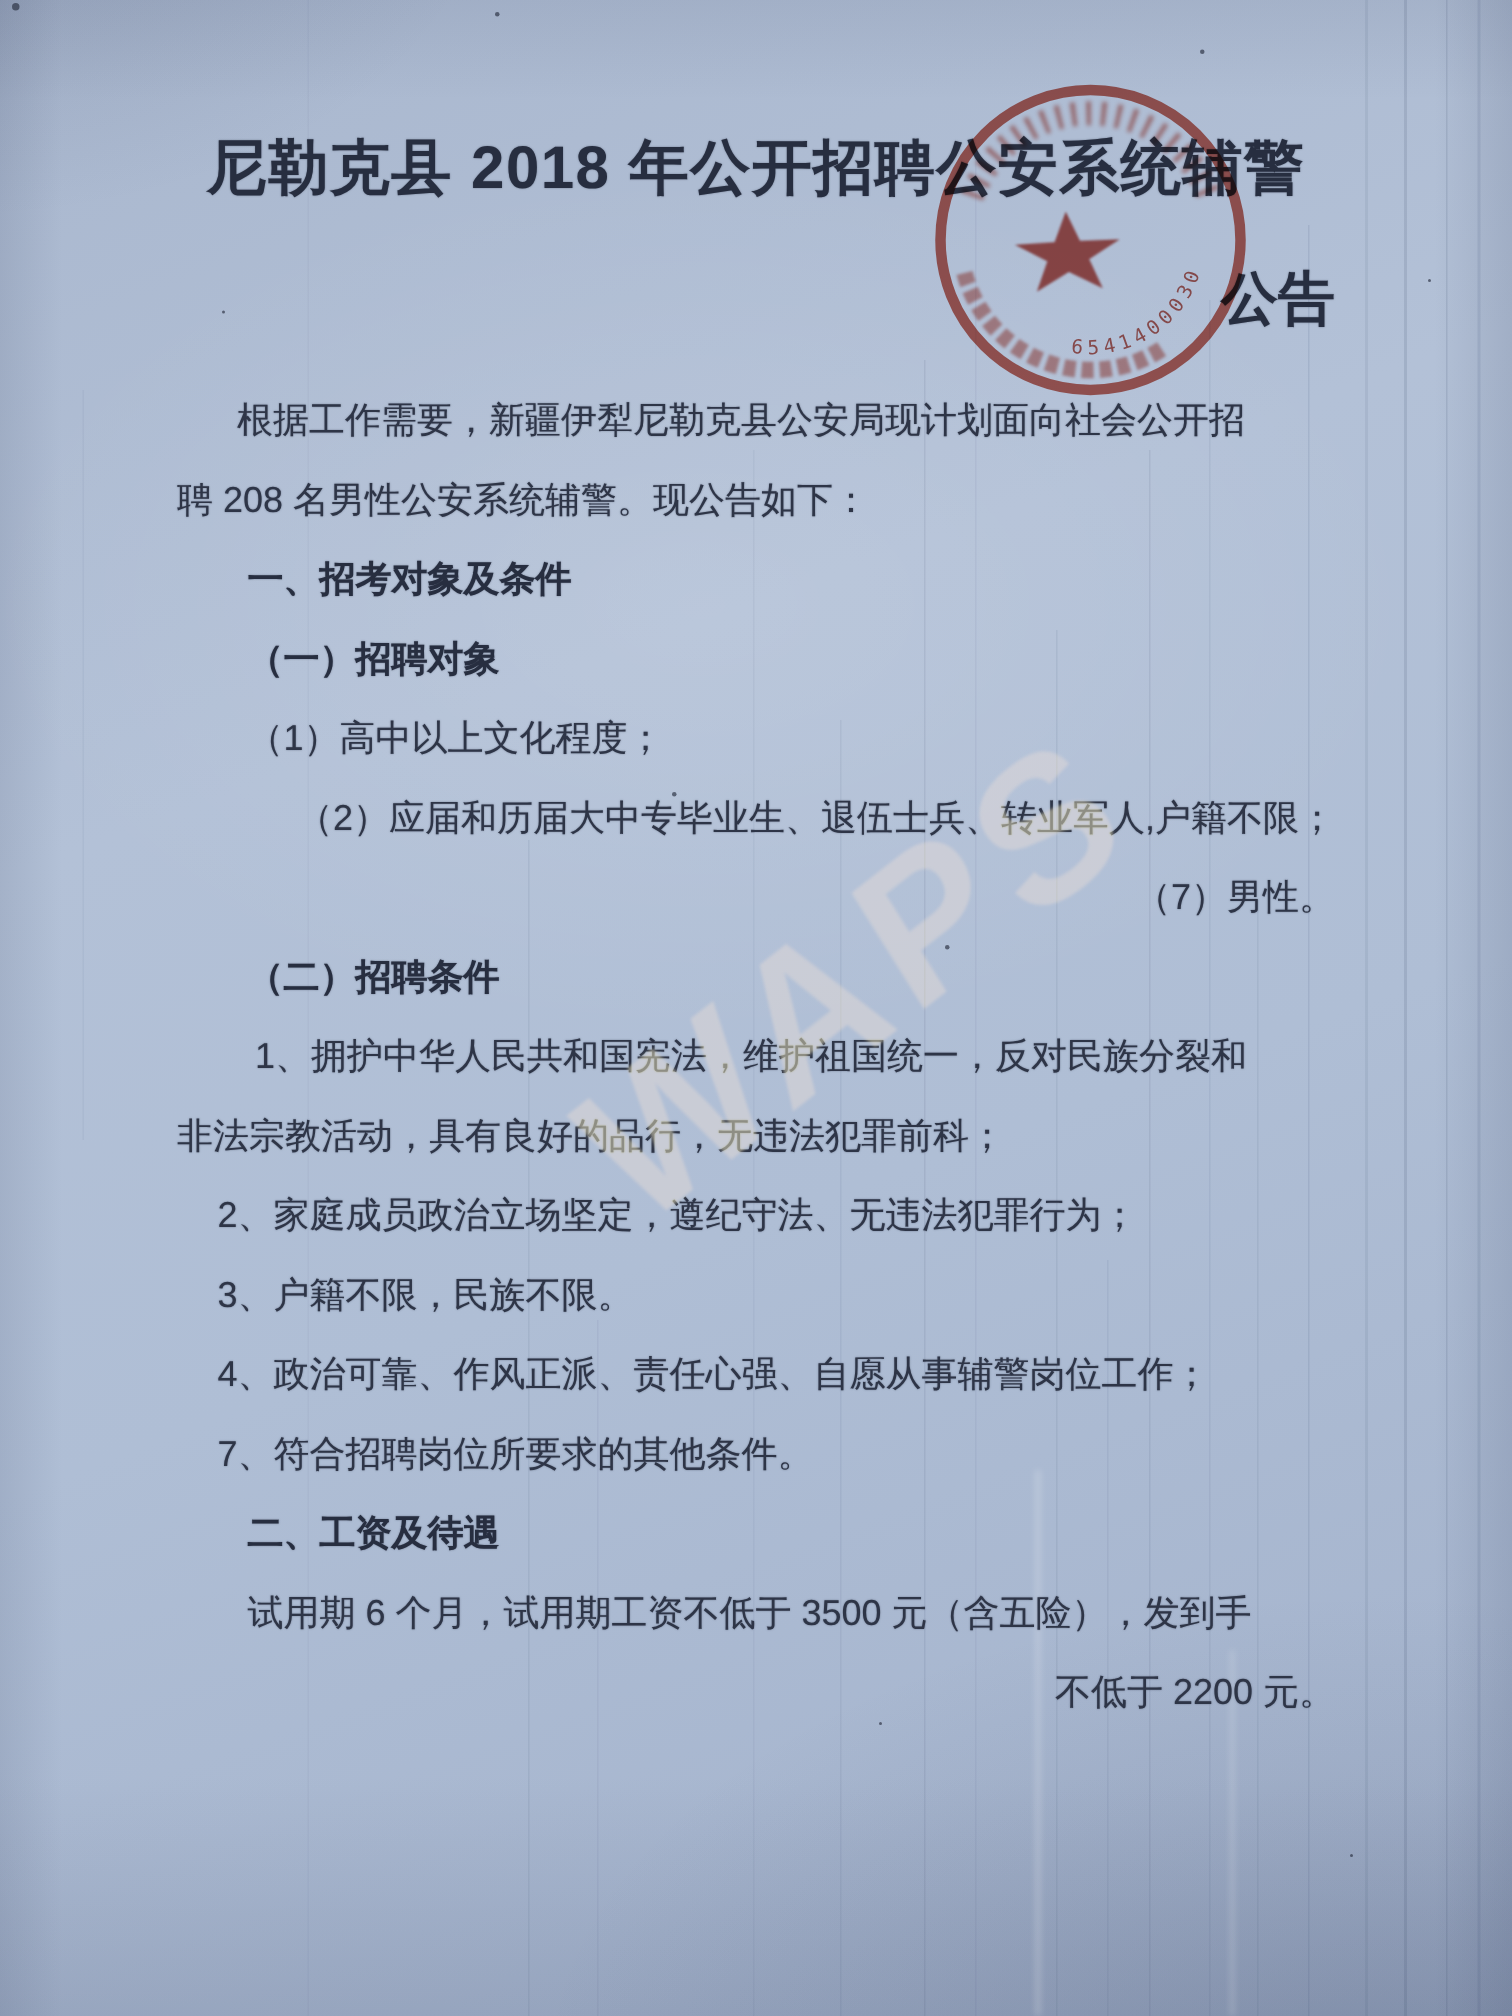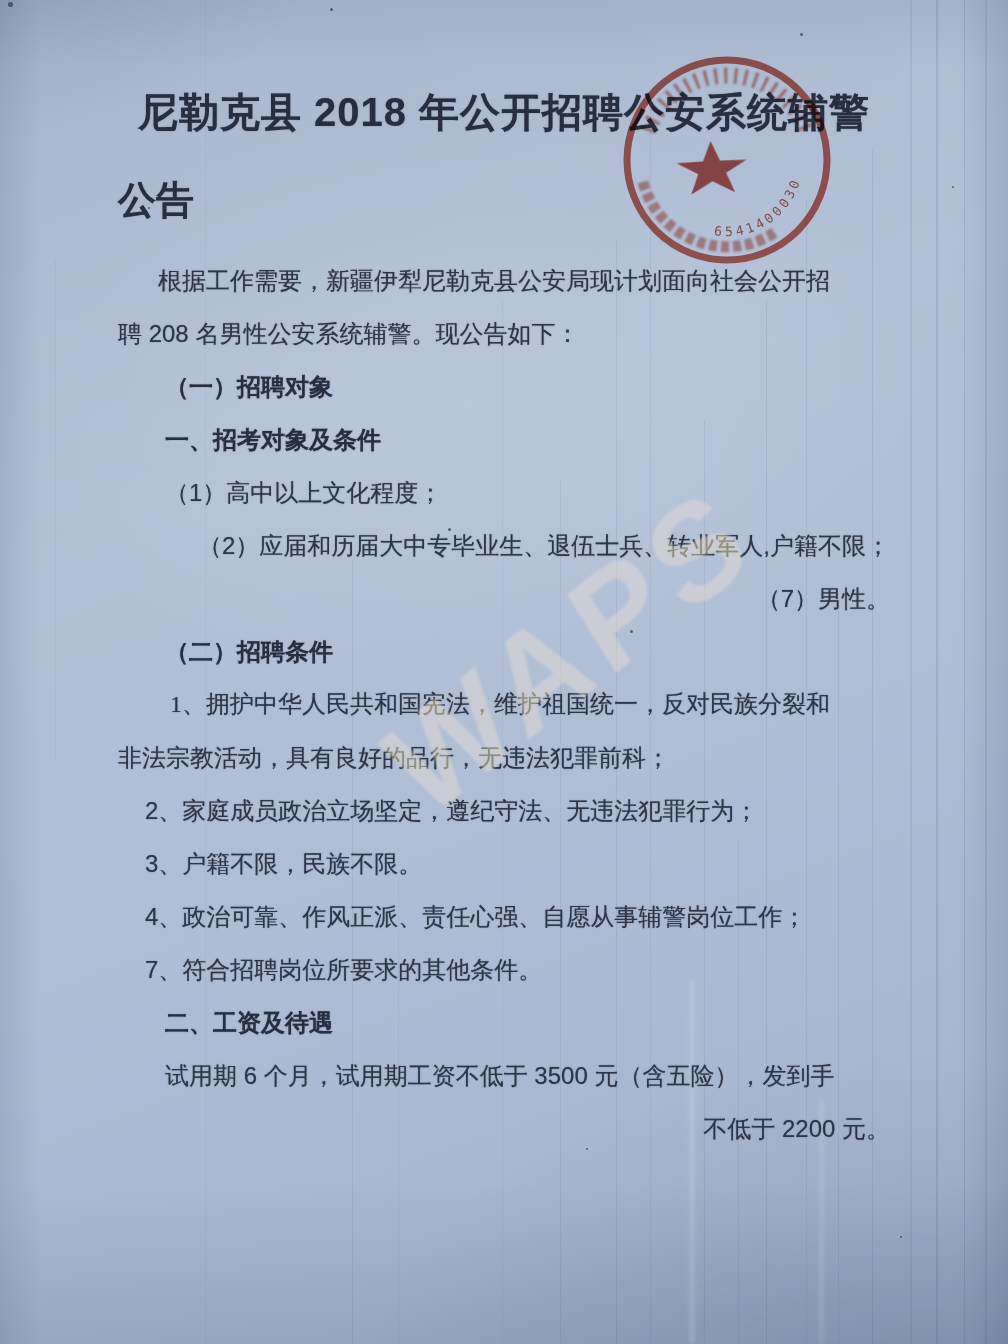--- a/index.html
+++ b/index.html
@@ -17,29 +17,29 @@
   }
   .crease { position:absolute; width:1px; background:#2c3a5e; pointer-events:none; }
   .streak { position:absolute; background:rgba(255,255,255,0.20); filter:blur(2px); pointer-events:none; }
   .speck  { position:absolute; background:#262d3d; border-radius:50%; opacity:.65; pointer-events:none; }
 
   .content { position:absolute; left:118px; top:88px; width:772px; color:#2e3547;
              text-shadow:0 0 1.2px rgba(46,53,71,0.55); }
   .title    { margin:0; font-size:40px; line-height:48px; font-weight:700; text-align:center;
               letter-spacing:1px; color:#272e40; }
   .subtitle { margin:40px 0 0 0; font-size:38px; line-height:48px; font-weight:700;
-              text-align:left; color:#272e40; }
+              text-align:right; color:#272e40; }
   .bodytext { margin-top:30px; }
   .ln   { margin:0; font-size:24px; line-height:53px; font-weight:400; }
   .head { font-weight:700; color:#272e40; }
   .in0 { padding-left:0; }
   .inA { padding-left:40px; }   
   .inB { padding-left:12px;text-align:right; }
   .inC { padding-left:47px; }
-  .inD { padding-left:52px;font-family:Liberation Serif, serif; }
+  .inD { padding-left:52px; }
   .inE { padding-left:27px; }
 
   .watermark {
     position:absolute; left:330px; top:500px; width:480px; height:300px;
     display:flex; align-items:center; justify-content:center;
     transform:rotate(-38deg) skewX(-6deg);
     font-size:132px; font-weight:700; letter-spacing:10px;
     color:#ded7b6; opacity:.55; mix-blend-mode:lighten;
     filter:blur(1.2px); pointer-events:none;
   }
@@ -81,22 +81,22 @@
   <div class="speck" style="left:952px;top:186px;width:2px;height:2px;"></div>
   <div class="speck" style="left:586px;top:1148px;width:2px;height:2px;"></div>
   <div class="speck" style="left:900px;top:1236px;width:2px;height:2px;"></div>
 
   <div class="content">
     <h1 class="title">尼勒克县 2018 年公开招聘公安系统辅警</h1>
     <h2 class="subtitle">公告</h2>
     <div class="bodytext">
       <p class="ln inA">根据工作需要，新疆伊犁尼勒克县公安局现计划面向社会公开招</p>
       <p class="ln in0">聘 208 名男性公安系统辅警。现公告如下：</p>
+      <p class="ln inC head">一、招考对象及条件</p>
       <p class="ln inC head">（一）招聘对象</p>
-      <p class="ln inC head">一、招考对象及条件</p>
       <p class="ln inC">（1）高中以上文化程度；</p>
       <p class="ln inB">（2）应届和历届大中专毕业生、退伍士兵、转业军人,户籍不限；</p>
       <p class="ln inB">（7）男性。</p>
       <p class="ln inC head">（二）招聘条件</p>
       <p class="ln inD">1、拥护中华人民共和国宪法，维护祖国统一，反对民族分裂和</p>
       <p class="ln in0">非法宗教活动，具有良好的品行，无违法犯罪前科；</p>
       <p class="ln inE">2、家庭成员政治立场坚定，遵纪守法、无违法犯罪行为；</p>
       <p class="ln inE">3、户籍不限，民族不限。</p>
       <p class="ln inE">4、政治可靠、作风正派、责任心强、自愿从事辅警岗位工作；</p>
       <p class="ln inE">7、符合招聘岗位所要求的其他条件。</p>

